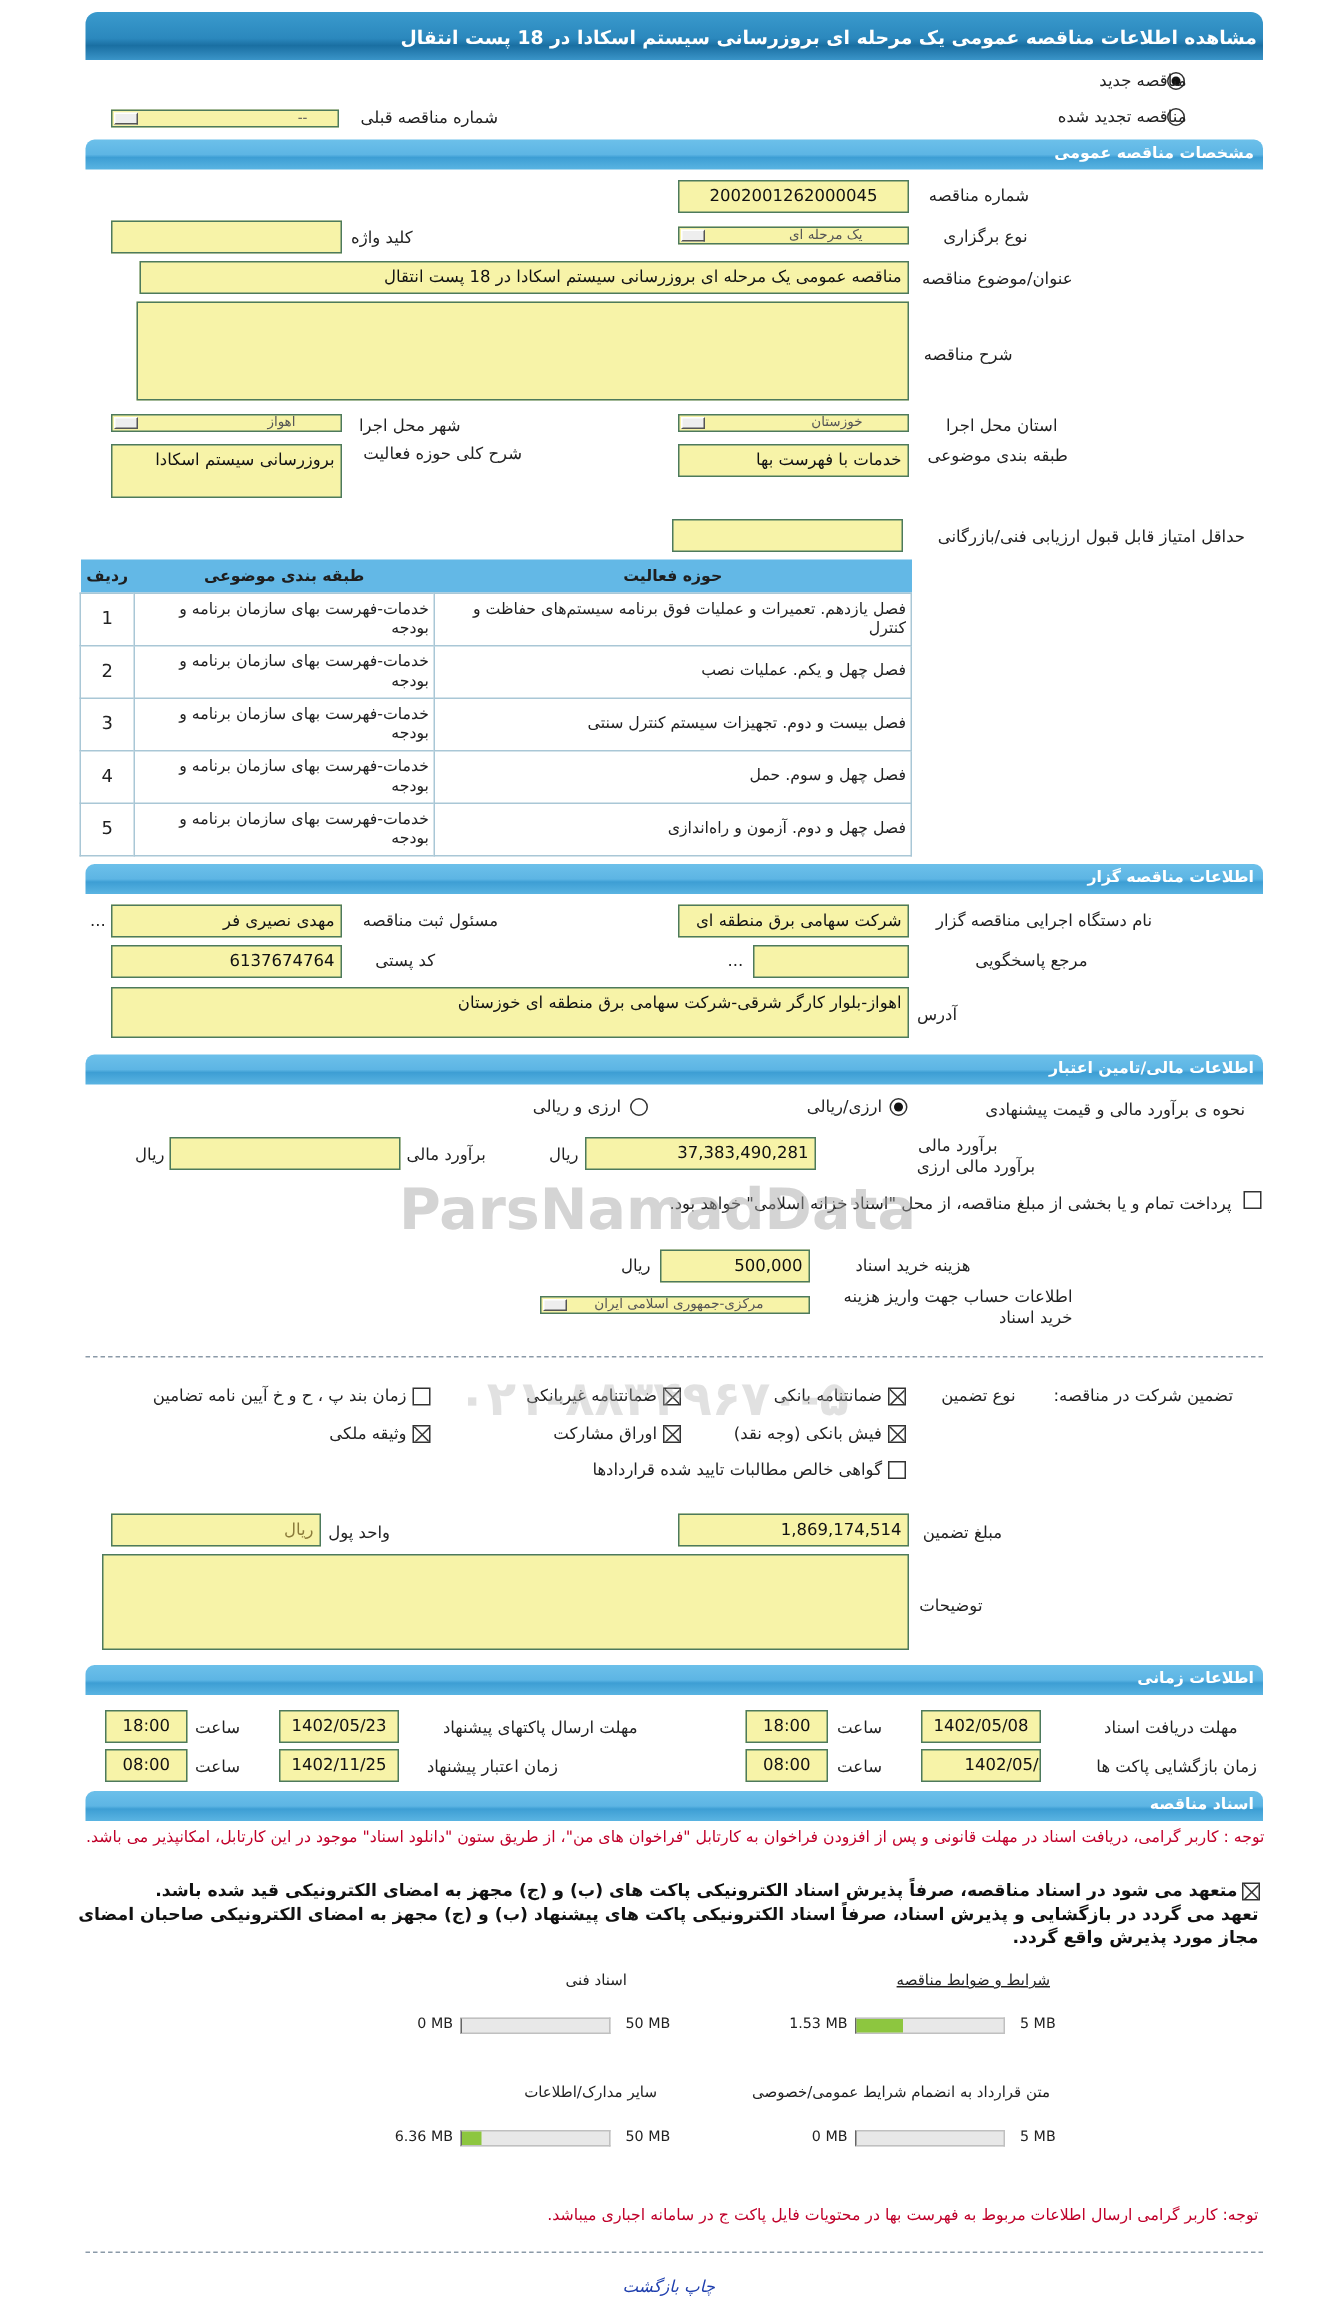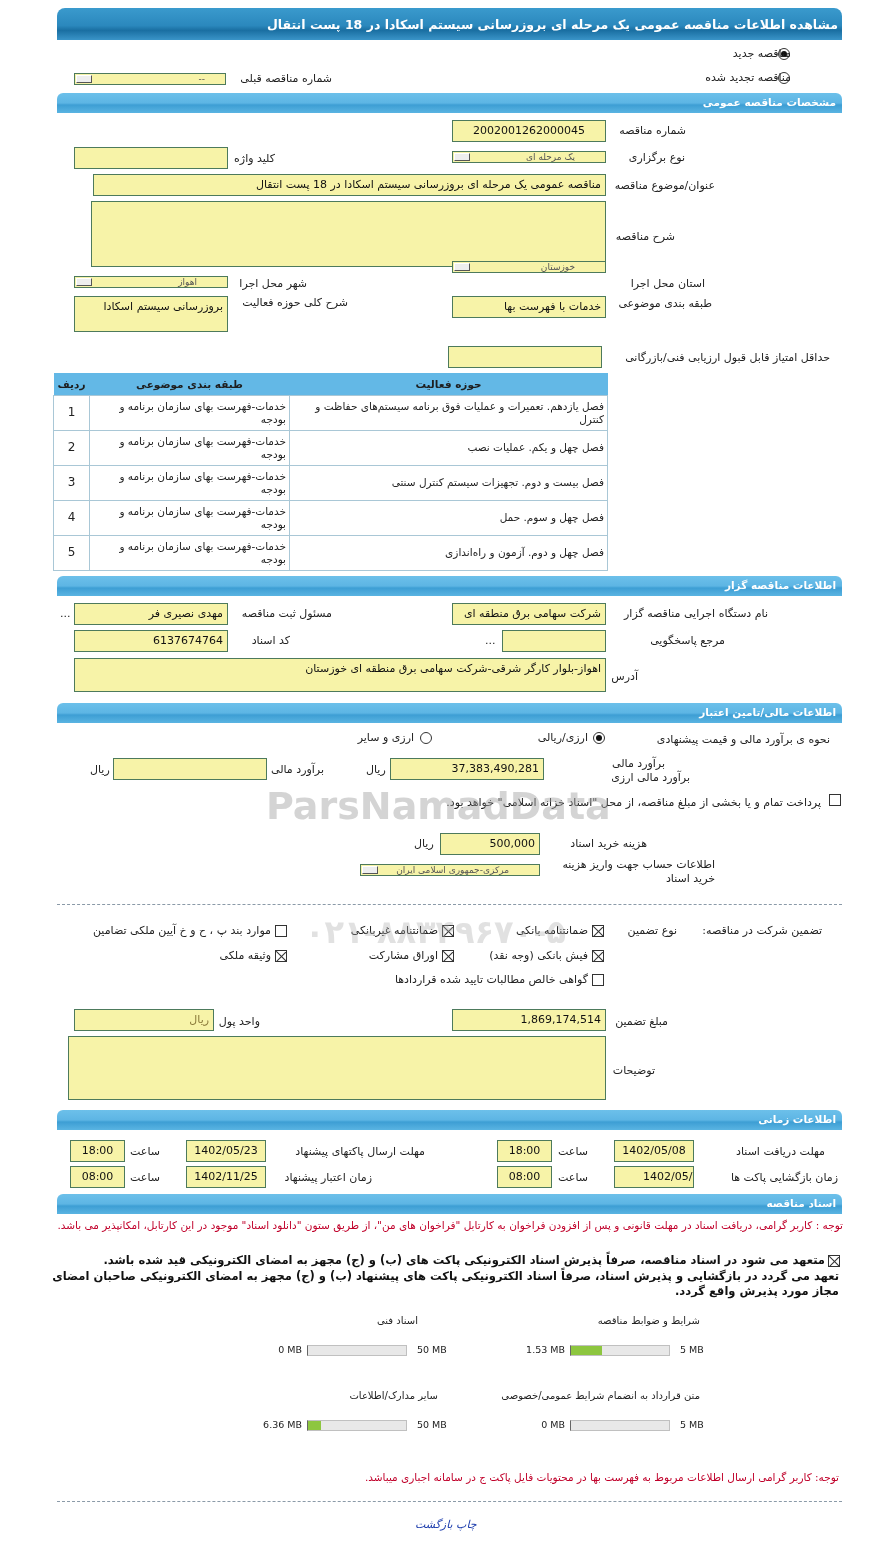--- a/index.html
+++ b/index.html
@@ -72,21 +72,21 @@
 <span class="lbl" style="right:620px; top:152px;">کلید واژه</span>
 <div class="field" style="left:74px; top:147px; width:154px; height:22px;"></div>
 
 <span class="lbl" style="right:180px; top:179px;">عنوان/موضوع مناقصه</span>
 <div class="field" style="left:93px; top:174px; width:513px; height:22px;">مناقصه عمومی یک مرحله ای بروزرسانی سیستم اسکادا در 18 پست انتقال</div>
 
 <span class="lbl" style="right:220px; top:230px;">شرح مناقصه</span>
 <div class="field" style="left:91px; top:201px; width:515px; height:66px;"></div>
 
 <span class="lbl" style="right:190px; top:277px;">استان محل اجرا</span>
-<div class="select" style="left:452px; top:261px; width:154px;"><span class="btn"></span><span>خوزستان</span></div>
+<div class="select" style="left:452px; top:276px; width:154px;"><span class="btn"></span><span>خوزستان</span></div>
 
 <span class="lbl" style="right:588px; top:277px;">شهر محل اجرا</span>
 <div class="select" style="left:74px; top:276px; width:154px;"><span class="btn"></span><span>اهواز</span></div>
 
 <span class="lbl" style="right:183px; top:297px;">طبقه بندی موضوعی</span>
 <div class="field" style="left:452px; top:296px; width:154px; height:22px;">خدمات با فهرست بها</div>
 
 <span class="lbl" style="right:547px; top:296px;">شرح کلی حوزه فعالیت</span>
 <div class="field" style="left:74px; top:296px; width:154px; height:36px; white-space:normal;">بروزرسانی سیستم اسکادا</div>
 
@@ -134,33 +134,33 @@
 
 <span class="lbl" style="right:127px; top:607px;">نام دستگاه اجرایی مناقصه گزار</span>
 <div class="field" style="left:452px; top:603px; width:154px; height:22px;">شرکت سهامی برق منطقه ای</div>
 <span class="lbl" style="right:563px; top:607px;">مسئول ثبت مناقصه</span>
 <div class="field" style="left:74px; top:603px; width:154px; height:22px;">مهدی نصیری فر</div>
 <span class="lbl" style="left:60px; top:607px;">...</span>
 
 <span class="lbl" style="right:170px; top:634px;">مرجع پاسخگویی</span>
 <div class="field" style="left:502px; top:630px; width:104px; height:22px;"></div>
 <span class="lbl" style="left:485px; top:634px;">...</span>
-<span class="lbl" style="right:605px; top:634px;">کد اسناد</span>
+<span class="lbl" style="right:605px; top:634px;">کد پستی</span>
 <div class="field ltr" style="left:74px; top:630px; width:154px; height:22px;">6137674764</div>
 
 <span class="lbl" style="right:257px; top:670px;">آدرس</span>
 <div class="field" style="left:74px; top:658px; width:532px; height:34px;">اهواز-بلوار کارگر شرقی-شرکت سهامی برق منطقه ای خوزستان</div>
 
 <div class="sec-bar" style="top:703px;">اطلاعات مالی/تامین اعتبار</div>
 
 <span class="lbl" style="right:65px; top:733px;">نحوه ی برآورد مالی و قیمت پیشنهادی</span>
 <div class="radio on" style="left:593px; top:732px;"></div>
 <span class="lbl" style="right:307px; top:731px;">ارزی/ریالی</span>
 <div class="radio" style="left:420px; top:732px;"></div>
-<span class="lbl" style="right:481px; top:731px;">ارزی و سایر</span>
+<span class="lbl" style="right:481px; top:731px;">ارزی و ریالی</span>
 
 <span class="lbl" style="right:230px; top:757px;">برآورد مالی</span>
 <span class="lbl" style="right:205px; top:771px;">برآورد مالی ارزی</span>
 <div class="field ltr" style="left:390px; top:758px; width:154px; height:22px;">37,383,490,281</div>
 <span class="lbl" style="left:366px; top:763px;">ریال</span>
 <span class="lbl" style="left:271px; top:763px;">برآورد مالی</span>
 <div class="field" style="left:113px; top:758px; width:154px; height:22px;"></div>
 <span class="lbl" style="left:90px; top:763px;">ریال</span>
 
 <div class="chk" style="left:829px; top:794px;"></div>
@@ -176,21 +176,21 @@
 <div class="dash" style="top:904px;"></div>
 
 <span class="lbl" style="right:73px; top:924px;">تضمین شرکت در مناقصه:</span>
 <span class="lbl" style="right:218px; top:924px;">نوع تضمین</span>
 <div id="guarantee-opts">
     <div class="chk on" style="left: 592px; top: 925px;"></div>
     <span class="lbl" style="right: 307px; top: 924px;">ضمانتنامه بانکی</span>
     <div class="chk on" style="left: 442px; top: 925px;"></div>
     <span class="lbl" style="right: 457px; top: 924px;">ضمانتنامه غیربانکی</span>
     <div class="chk" style="left: 275px; top: 925px;"></div>
-    <span class="lbl" style="right: 624px; top: 924px;">موارد بند پ ، ح و خ آیین ملکی تضامین</span>
+    <span class="lbl" style="right: 624px; top: 924px;">زمان بند پ ، ح و خ آیین نامه تضامین</span>
     <div class="chk on" style="left: 592px; top: 950px;"></div>
     <span class="lbl" style="right: 307px; top: 949px;">فیش بانکی (وجه نقد)</span>
     <div class="chk on" style="left: 442px; top: 950px;"></div>
     <span class="lbl" style="right: 457px; top: 949px;">اوراق مشارکت</span>
     <div class="chk on" style="left: 275px; top: 950px;"></div>
     <span class="lbl" style="right: 624px; top: 949px;">وثیقه ملکی</span>
     <div class="chk" style="left: 592px; top: 974px;"></div>
     <span class="lbl" style="right: 307px; top: 973px;">گواهی خالص مطالبات تایید شده قراردادها</span>
   </div>
 
@@ -226,21 +226,21 @@
 
 <div class="sec-bar" style="top:1194px;">اسناد مناقصه</div>
 
 <div class="lbl red" style="right:52px; top:1218px; width:800px; white-space:normal; line-height:15px; font-size:10.5px;">توجه : کاربر گرامی، دریافت اسناد در مهلت قانونی و پس از افزودن فراخوان به کارتابل "فراخوان های من"، از طریق ستون "دانلود اسناد" موجود در این کارتابل، امکانپذیر می باشد.</div>
 
 <div class="chk on" style="left:828px; top:1255px;"></div>
 <div class="lbl bold" style="right:70px; top:1253px;">متعهد می شود در اسناد مناقصه، صرفاً پذیرش اسناد الکترونیکی پاکت های (ب) و (ج) مجهز به امضای الکترونیکی قید شده باشد.</div>
 <div class="lbl bold" style="right:56px; top:1269px; width:790px; white-space:normal; line-height:15px;">تعهد می گردد در بازگشایی و پذیرش اسناد، صرفاً اسناد الکترونیکی پاکت های پیشنهاد (ب) و (ج) مجهز به امضای الکترونیکی صاحبان امضای مجاز مورد پذیرش واقع گردد.</div>
 
 <div id="file-bars">
-    <span class="lbl" style="font-size: 10px; right: 195px; top: 1315px;">شرایط و ضوابط مناقصه</span>
+    <span class="lbl" style="font-size: 10px; right: 195px; top: 1315px; text-decoration: underline;">شرایط و ضوابط مناقصه</span>
     <span class="size" style="right: 330px; top: 1344px;">1.53 MB</span>
     <div class="bar" style="left: 570px; top: 1345px; width: 100px;">
       <div class="fill" style="width: 30.6px;"></div>
     </div>
     <span class="size" style="left: 680px; top: 1344px;">5 MB</span>
     <span class="lbl" style="font-size: 10px; right: 477px; top: 1315px;">اسناد فنی</span>
     <span class="size" style="right: 593px; top: 1344px;">0 MB</span>
     <div class="bar" style="left: 307px; top: 1345px; width: 100px;">
       <div class="fill" style="width: 0px;"></div>
     </div>

